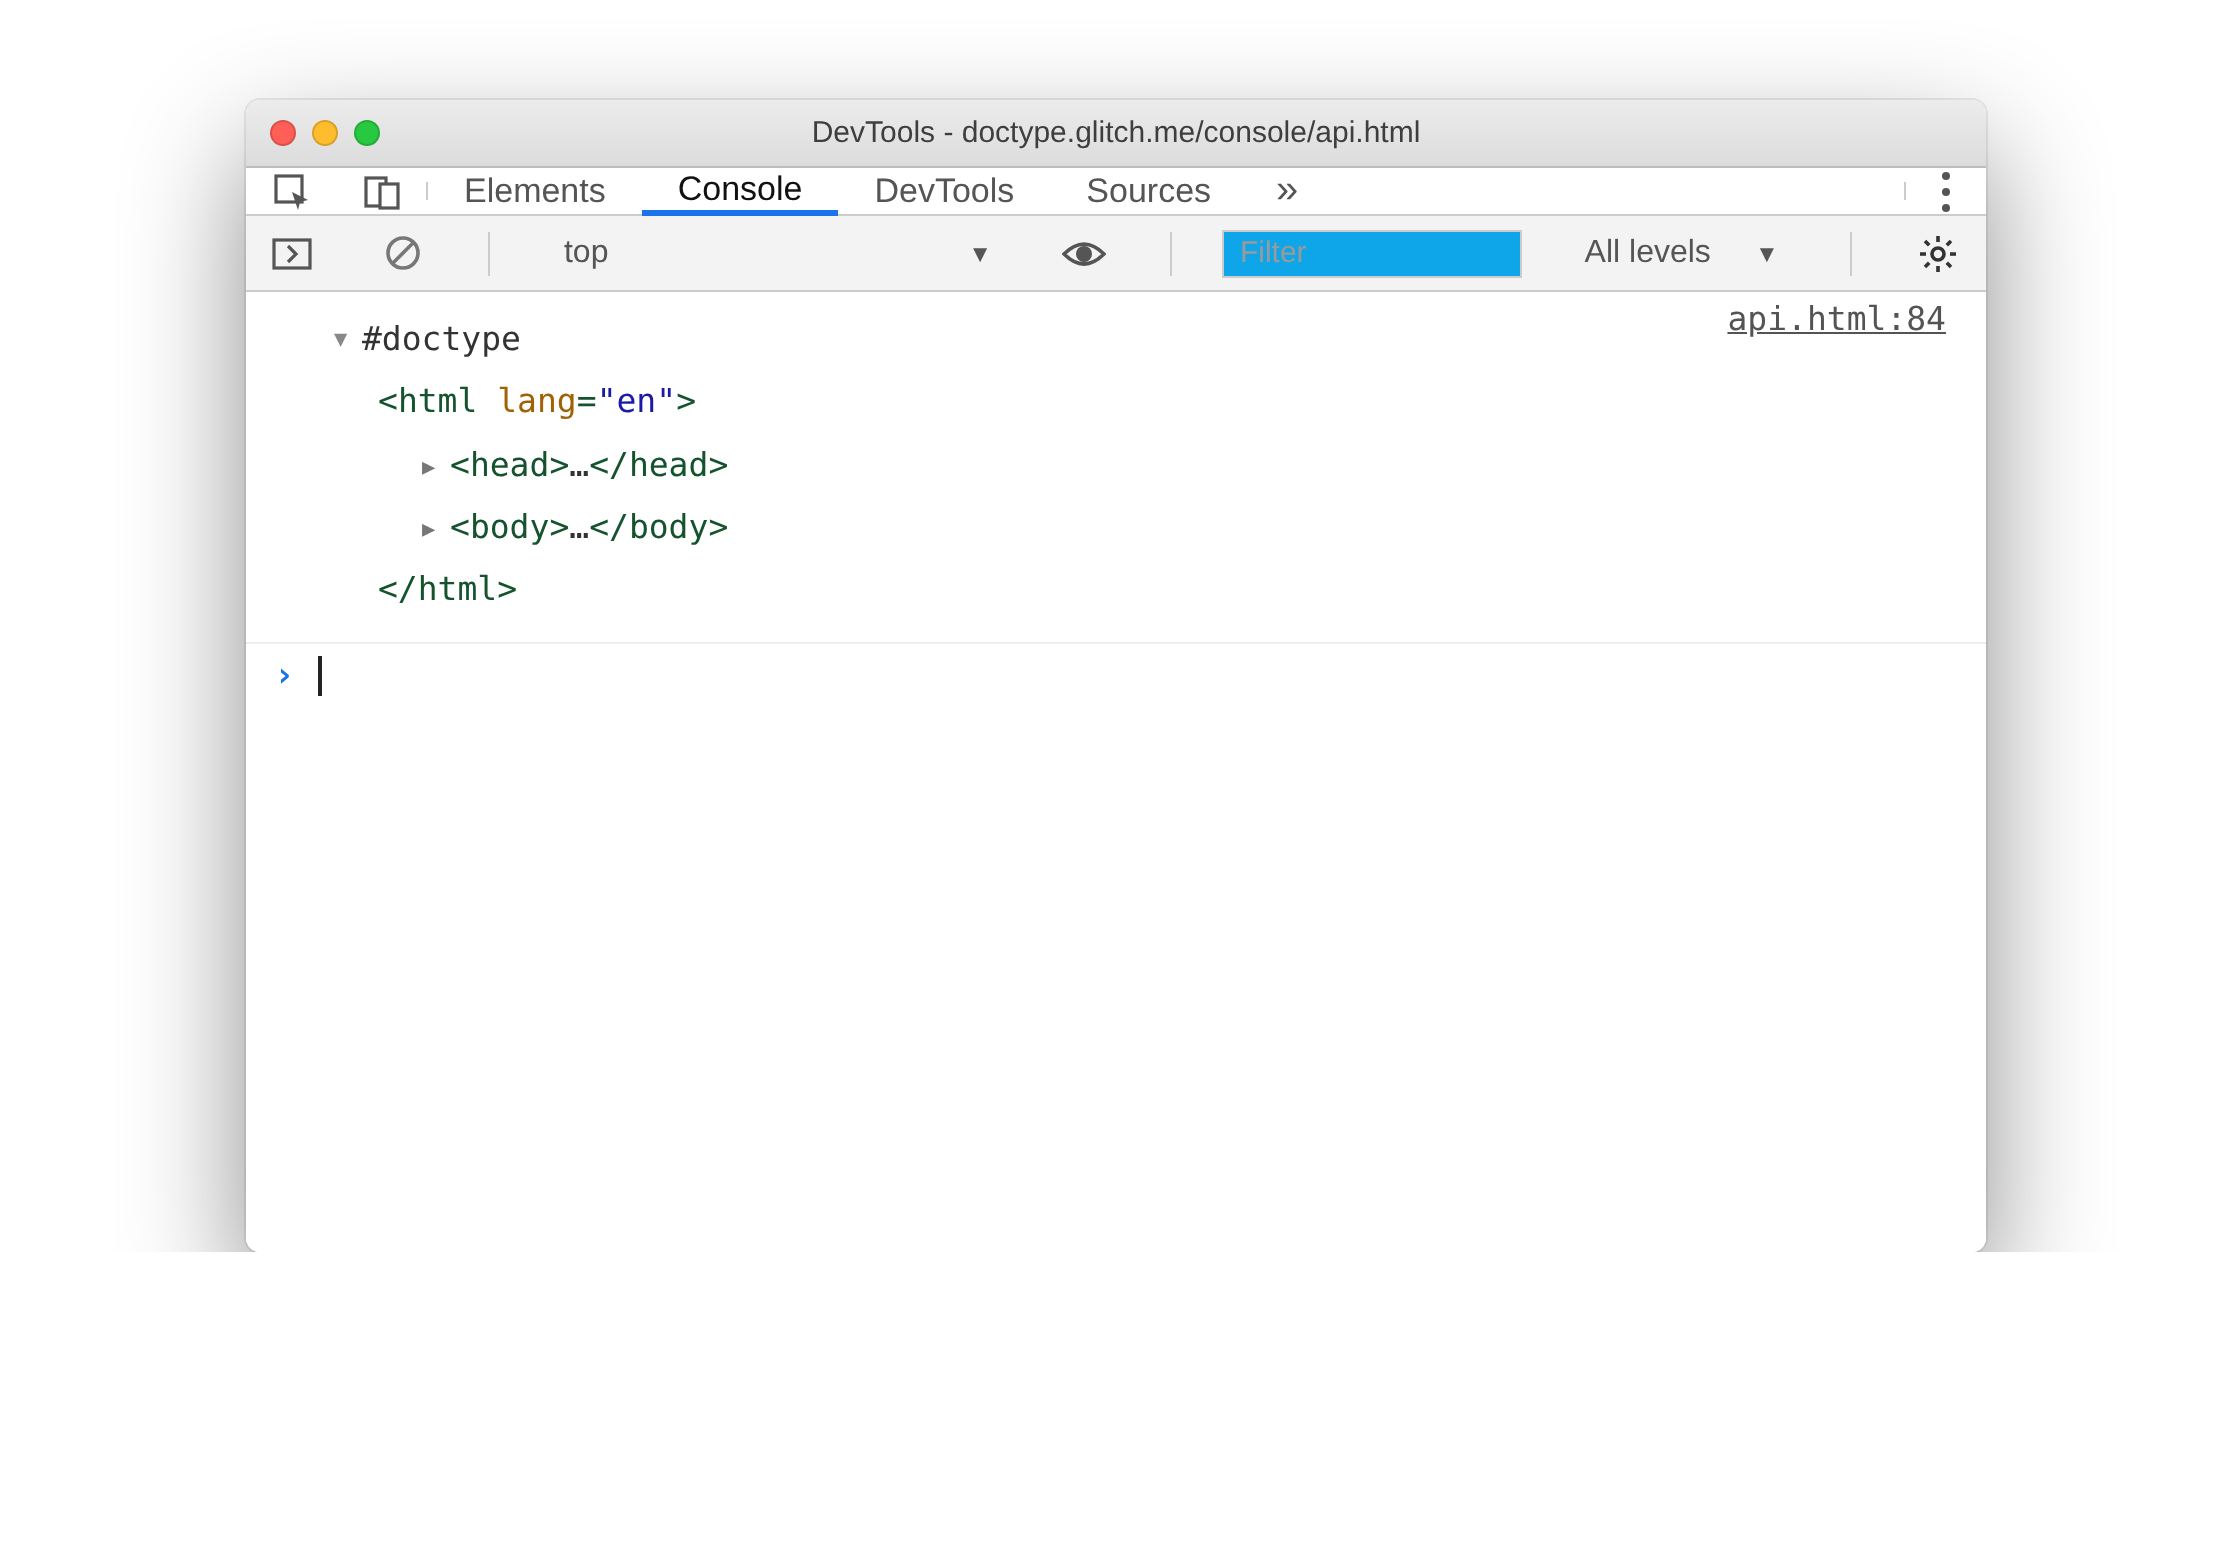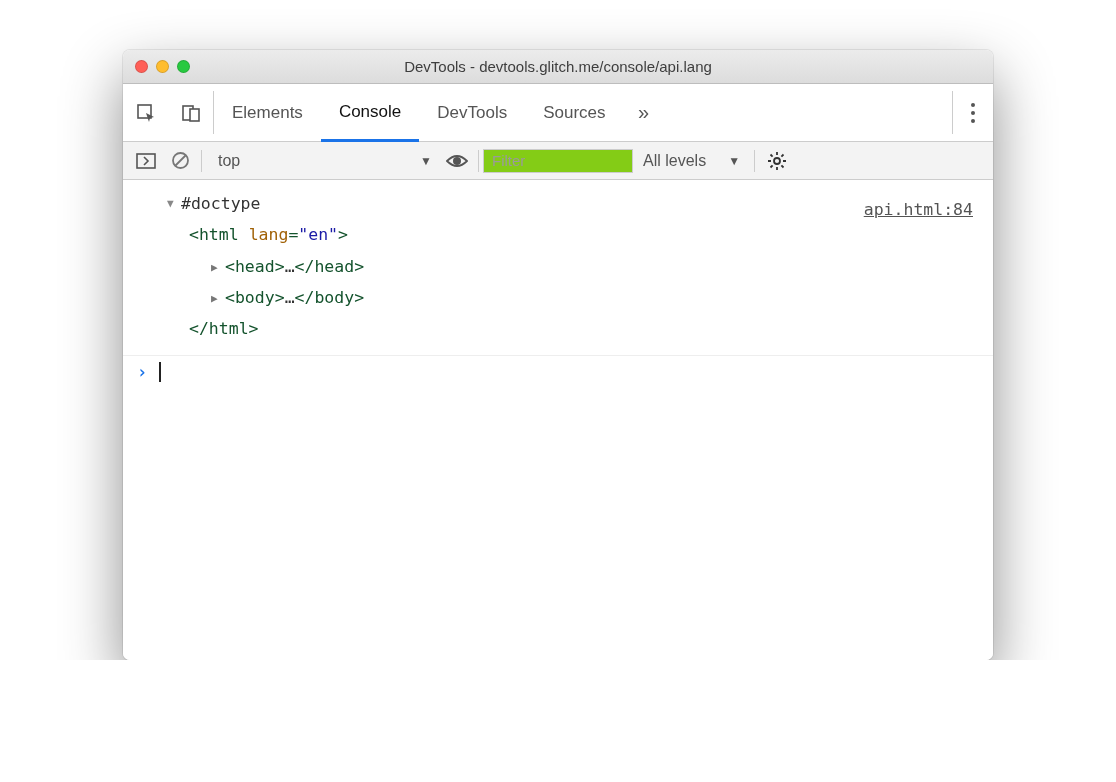--- a/index.html
+++ b/index.html
@@ -33,21 +33,21 @@
     width: 13px; height: 13px; border-radius: 50%;
     border: 0.5px solid rgba(0,0,0,0.15);
   }
   .dot.red{background:#ff5f57;} .dot.yellow{background:#ffbd2e;} .dot.green{background:#28c940;}
   .title {
     position:absolute; left:0; right:0; text-align:center;
     font-size: 15px; color:#3e3e3e; pointer-events:none;
   }
   
   .tabrow {
-    height: 58px;
+    height: 24px;
     border-bottom: 1px solid #ccc;
     display:flex; align-items:stretch;
     font-size: 17px; color:#555;
   }
   .tabrow .iconcell {
     display:flex; align-items:center; justify-content:center;
     width: 45px;
   }
   .divider { width:1px; background:#ccc; margin: 7px 0; }
   .tabs { display:flex; align-items:stretch; }
@@ -60,32 +60,33 @@
   .kebab { width:40px; display:flex; align-items:center; justify-content:center; flex-direction:column; gap:4px;}
   .kebab span{ width:4px;height:4px;border-radius:50%;background:#555;}
   
   .filterrow {
     height: 38px;
     border-bottom: 1px solid #ccc;
     background:#f3f3f3;
     display:flex; align-items:center;
     font-size: 16px; color:#555;
     padding: 0 6px;
+    justify-content: space-between;
   }
   .fr-icon { width:34px; display:flex; align-items:center; justify-content:center; }
   .context-picker {
     display:flex; align-items:center; gap:6px;
     padding: 2px 8px;
     margin-left: 4px;
     width: 230px;
     justify-content:space-between;
   }
   .context-picker .caret { color:#555; font-size:12px;}
   .filter-input {
-    border:1px solid #ccc; background:#84cc16; height:24px; width:150px;
+    border:1px solid #ccc; background:#0ea5e9; height:24px; width:150px;
     font-size:15px; padding:0 8px; color:#333; outline:none;
   }
   .filter-input::placeholder{color:#9a9a9a;}
   .levels { display:flex; align-items:center; gap:22px; padding: 0 10px;}
   .levels .caret{font-size:12px;}
   .gear { width:36px; display:flex; align-items:center; justify-content:center;}
   .vdiv { width:1px; height:22px; background:#ccc; margin:0 4px;}
   
   .consolebody {
     height: 480px;
@@ -93,21 +94,21 @@
     font-family: Menlo, Consolas, monospace;
     font-size: 16.5px;
     position:relative;
   }
   .msg {
     border-bottom:1px solid #eee;
     padding: 8px 20px 10px 44px;
     position:relative;
   }
   .src-link {
-    position:absolute; right:20px; top:20px;
+    position:absolute; right:20px; top:4px;
     color:#545454; text-decoration:underline;
     font-family: Menlo, Consolas, monospace;
   }
   .node-line { line-height:1.9; white-space:pre; }
   .indent1 { padding-left: 22px; }
   .indent2 { padding-left: 44px; }
   .disclosure { color:#888; display:inline-block; width:14px;}
   .disclosure.open::before{content:"▼"; font-size:11px; position:relative; top:-2px;}
   .disclosure.closed::before{content:"▶"; font-size:11px; color:#777; position:relative; top:-1px;}
   .doc-root { color:#333; }
@@ -129,21 +130,21 @@
 <body>
 
 <div class="window">
 
   <div class="titlebar">
     <div class="traffic">
       <div class="dot red"></div>
       <div class="dot yellow"></div>
       <div class="dot green"></div>
     </div>
-    <div class="title">DevTools - devtools.glitch.me/console/api.lang</div>
+    <div class="title">DevTools - doctype.glitch.me/console/api.html</div>
   </div>
 
   <div class="tabrow">
     <div class="iconcell">
       <svg width="20" height="20" viewBox="0 0 20 20">
           <rect x="2" y="2" width="13" height="13" fill="none" stroke="#555" stroke-width="1.6"></rect>
           <path d="M10 10 L18 14 L14 15 L13 19 Z" fill="#555"></path>
         </svg>
     </div>
     <div class="iconcell">

